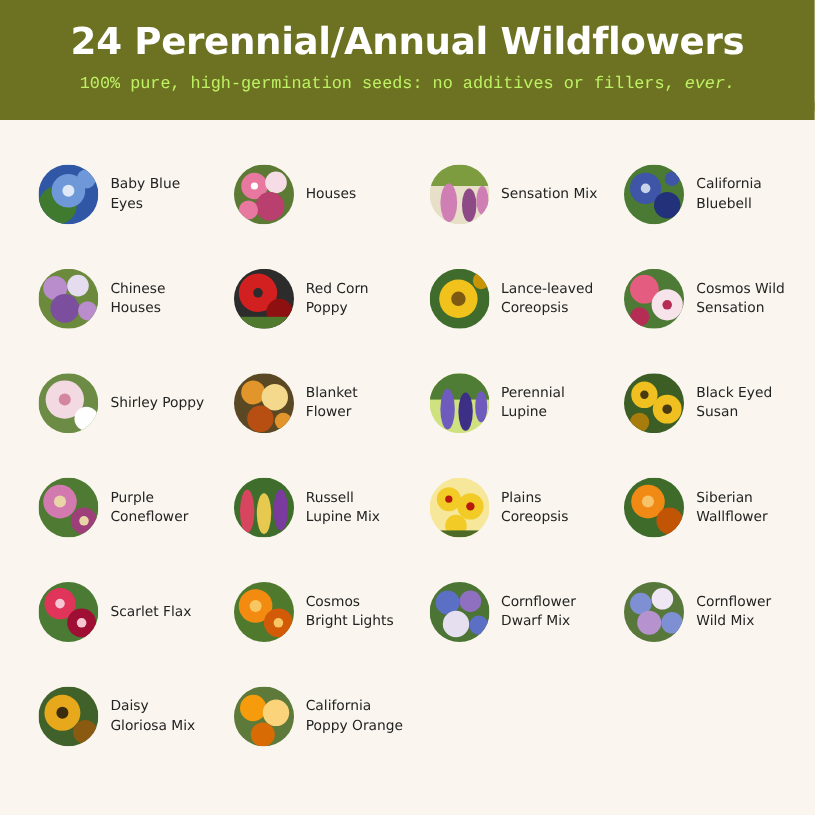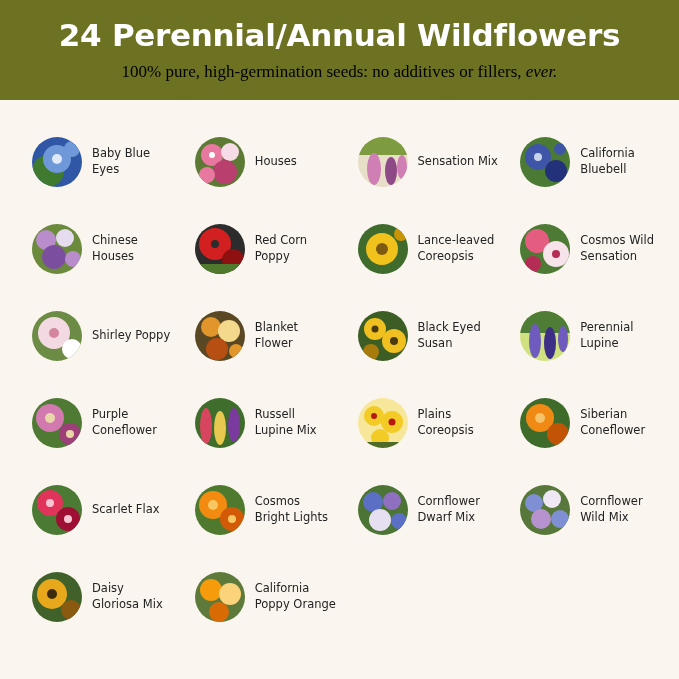--- a/index.html
+++ b/index.html
@@ -32,24 +32,24 @@
   .header-title {
     color: #ffffff;
     font-size: 31px;
     font-weight: bold;
     letter-spacing: -0.3px;
     line-height: 1.15;
     margin: 4px 0 0 0;
     font-family: "DejaVu Sans", sans-serif;
   }
   .header-sub {
-    color: #000000;
-    font-size: 17px;
+    color: #bef264;
+    font-size: 14px;
     margin-top: 8px;
-    font-family: Liberation Serif, serif;
+    font-family: Liberation Mono, monospace;
   }
   .header-sub em {
     font-style: italic;
   }
   
   .torn {
     position: absolute;
     left: 0;
     bottom: -1px;
     width: 100%;
@@ -238,42 +238,42 @@
             <circle cx="22" cy="38" r="11" fill="#b84f12"></circle>
             <circle cx="41" cy="40" r="7" fill="#e2952a"></circle>
           </svg>
       </span>
       <span class="cell-label">Blanket Flower</span>
     </div>
 
     <div class="cell">
       <span class="thumb">
         <svg width="50" height="50" viewBox="0 0 50 50">
+            <rect width="50" height="50" fill="#cfe27f"></rect>
+            <rect x="0" y="0" width="50" height="22" fill="#4f7d35"></rect>
+            <ellipse cx="15" cy="30" rx="6" ry="17" fill="#6f5bbd"></ellipse>
+            <ellipse cx="30" cy="32" rx="6" ry="16" fill="#3e2f86"></ellipse>
+            <ellipse cx="43" cy="28" rx="5" ry="13" fill="#6f5bbd"></ellipse>
+          </svg>
+      </span>
+      <span class="cell-label">Perennial Lupine</span>
+    </div>
+
+    <div class="cell">
+      <span class="thumb">
+        <svg width="50" height="50" viewBox="0 0 50 50">
             <rect width="50" height="50" fill="#3c5e24"></rect>
             <circle cx="17" cy="18" r="11" fill="#f0c020"></circle>
             <circle cx="17" cy="18" r="3.5" fill="#4a3a10"></circle>
             <circle cx="36" cy="30" r="12" fill="#f0c020"></circle>
             <circle cx="36" cy="30" r="4" fill="#4a3a10"></circle>
             <circle cx="13" cy="41" r="8" fill="#a87c0c"></circle>
           </svg>
       </span>
       <span class="cell-label">Black Eyed Susan</span>
-    </div>
-
-    <div class="cell">
-      <span class="thumb">
-        <svg width="50" height="50" viewBox="0 0 50 50">
-            <rect width="50" height="50" fill="#cfe27f"></rect>
-            <rect x="0" y="0" width="50" height="22" fill="#4f7d35"></rect>
-            <ellipse cx="15" cy="30" rx="6" ry="17" fill="#6f5bbd"></ellipse>
-            <ellipse cx="30" cy="32" rx="6" ry="16" fill="#3e2f86"></ellipse>
-            <ellipse cx="43" cy="28" rx="5" ry="13" fill="#6f5bbd"></ellipse>
-          </svg>
-      </span>
-      <span class="cell-label">Perennial Lupine</span>
     </div>
 
     <div class="cell">
       <span class="thumb">
         <svg width="50" height="50" viewBox="0 0 50 50">
             <rect width="50" height="50" fill="#4f7a33"></rect>
             <circle cx="18" cy="20" r="14" fill="#d27ab0"></circle>
             <circle cx="18" cy="20" r="5" fill="#e9d6a8"></circle>
             <circle cx="38" cy="36" r="11" fill="#9d3f78"></circle>
             <circle cx="38" cy="36" r="4" fill="#e9d6a8"></circle>
@@ -311,21 +311,21 @@
 
     <div class="cell">
       <span class="thumb">
         <svg width="50" height="50" viewBox="0 0 50 50">
             <rect width="50" height="50" fill="#3f6b2a"></rect>
             <circle cx="20" cy="20" r="14" fill="#f08a14"></circle>
             <circle cx="20" cy="20" r="5" fill="#f6c36a"></circle>
             <circle cx="38" cy="36" r="11" fill="#c25406"></circle>
           </svg>
       </span>
-      <span class="cell-label">Siberian Coneflower</span>
+      <span class="cell-label">Siberian Wallflower</span>
     </div>
 
     <div class="cell">
       <span class="thumb">
         <svg width="50" height="50" viewBox="0 0 50 50">
             <rect width="50" height="50" fill="#4a7a33"></rect>
             <circle cx="18" cy="18" r="13" fill="#e0345a"></circle>
             <circle cx="18" cy="18" r="4" fill="#f6c6d2"></circle>
             <circle cx="36" cy="34" r="12" fill="#9e0f33"></circle>
             <circle cx="36" cy="34" r="4" fill="#f6c6d2"></circle>

